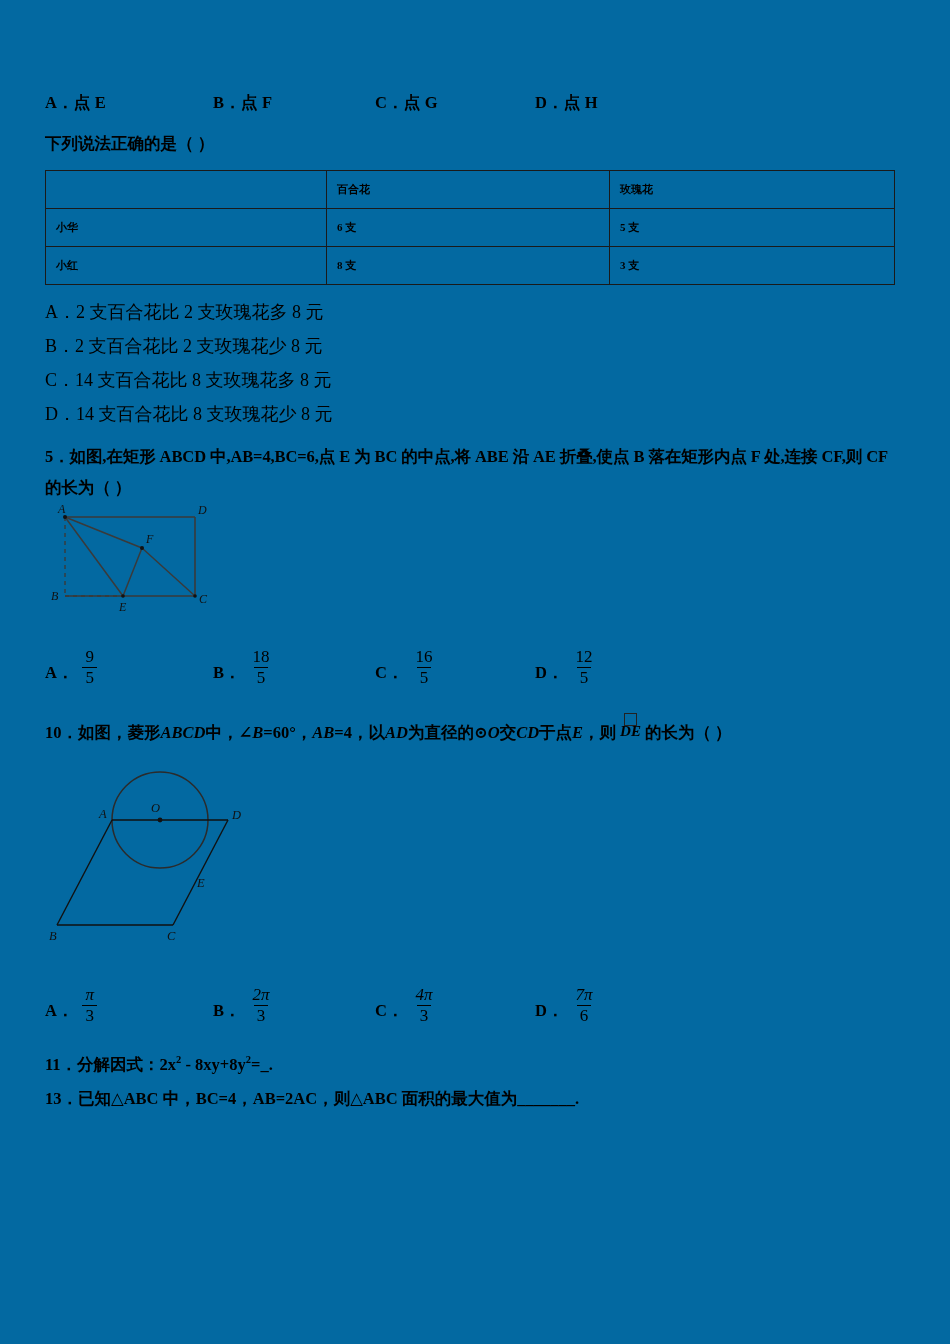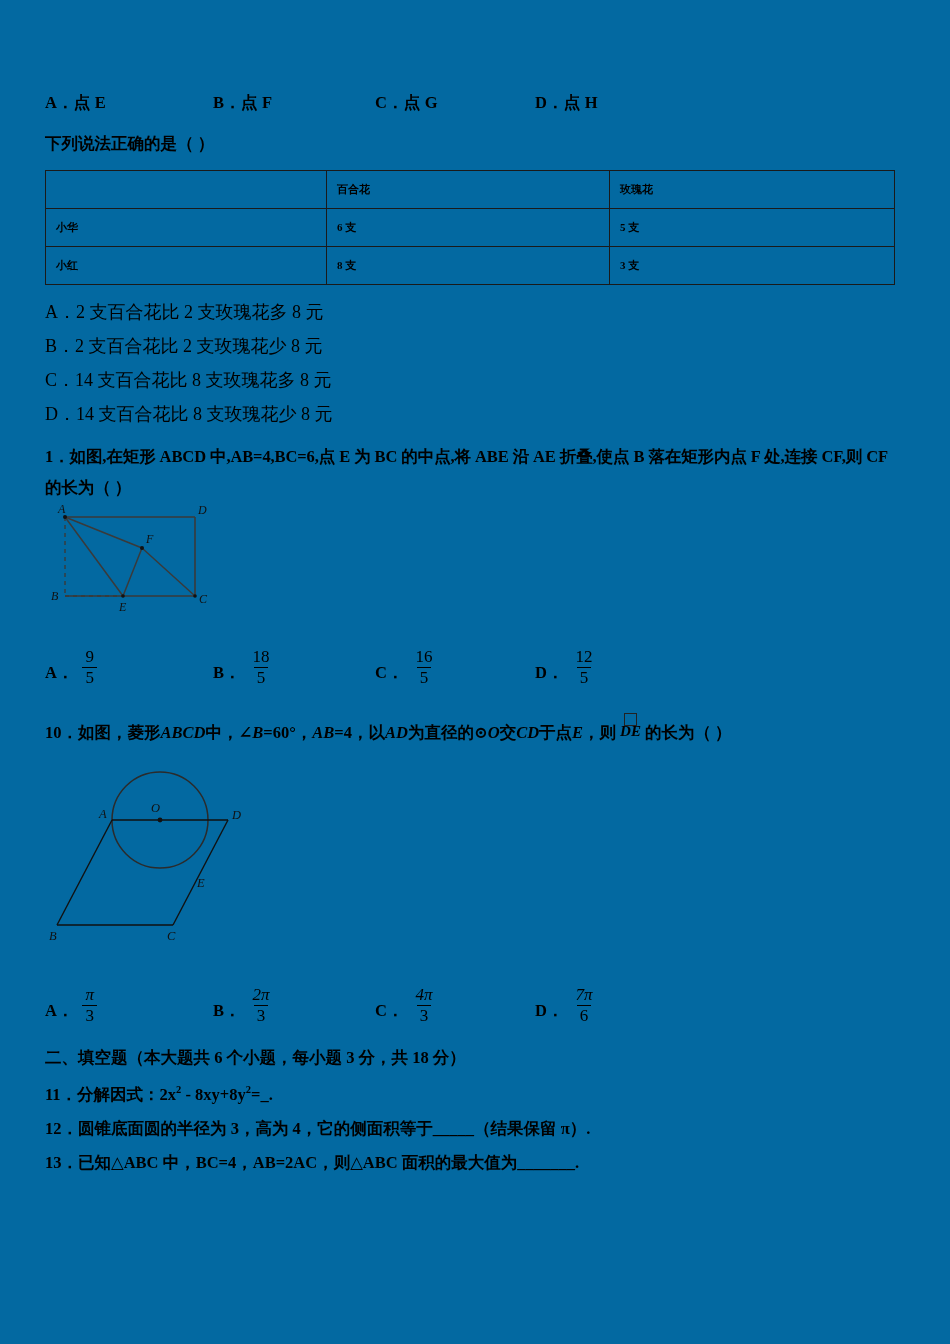--- a/index.html
+++ b/index.html
@@ -196,21 +196,21 @@
 
     <div class="sp10"></div>
 
     <p class="stack-opt">A．2 支百合花比 2 支玫瑰花多 8 元</p>
     <p class="stack-opt">B．2 支百合花比 2 支玫瑰花少 8 元</p>
     <p class="stack-opt">C．14 支百合花比 8 支玫瑰花多 8 元</p>
     <p class="stack-opt">D．14 支百合花比 8 支玫瑰花少 8 元</p>
 
     <div class="sp10"></div>
 
-    <p class="q-text narrow">1．如图,在矩形 ABCD 中,AB=4,BC=6,点 E 为 BC 的中点,将 ABE 沿 AE 折叠,使点 B 落在矩形内点 F 处,连接 CF,则 CF</p>
+    <p class="q-text narrow">5．如图,在矩形 ABCD 中,AB=4,BC=6,点 E 为 BC 的中点,将 ABE 沿 AE 折叠,使点 B 落在矩形内点 F 处,连接 CF,则 CF</p>
     <p class="q-text narrow">的长为（  ）</p>
 
     <div class="fig-wrap">
       <svg width="200" height="112" viewBox="0 0 200 112">
 
         <line x1="20" y1="14" x2="150" y2="14" stroke="#3a3a3a" stroke-width="1.6"></line>
         <line x1="150" y1="14" x2="150" y2="93" stroke="#3a3a3a" stroke-width="1.6"></line>
         <line x1="20" y1="93" x2="150" y2="93" stroke="#3a3a3a" stroke-width="1.6"></line>
 
         <line x1="20" y1="14" x2="20" y2="93" stroke="#3a3a3a" stroke-width="1.4" stroke-dasharray="4,4"></line>
@@ -323,23 +323,21 @@
         <span class="lab">D．</span>
         <span class="frac">
           <span class="num ital">7π</span>
           <span class="den">6</span>
         </span>
       </span>
     </div>
 
     <div class="sp18"></div>
 
-    <p class="section-head">二、填空题（本大题共 6 个小题，每小题 3 分，共 18 分）</p>
 
     <p class="blank-q">
       <span>11．分解因式：2x</span><span class="sup">2</span><span> - 8xy+8y</span><span class="sup">2</span><span>=_.</span>
     </p>
 
-    <p class="blank-q">12．圆锥底面圆的半径为 3，高为 4，它的侧面积等于_____（结果保留 π）.</p>
     <p class="blank-q">13．已知△ABC 中，BC=4，AB=2AC，则△ABC 面积的最大值为_______.</p>
 
   </div>
 </div>
 
 </body></html>

